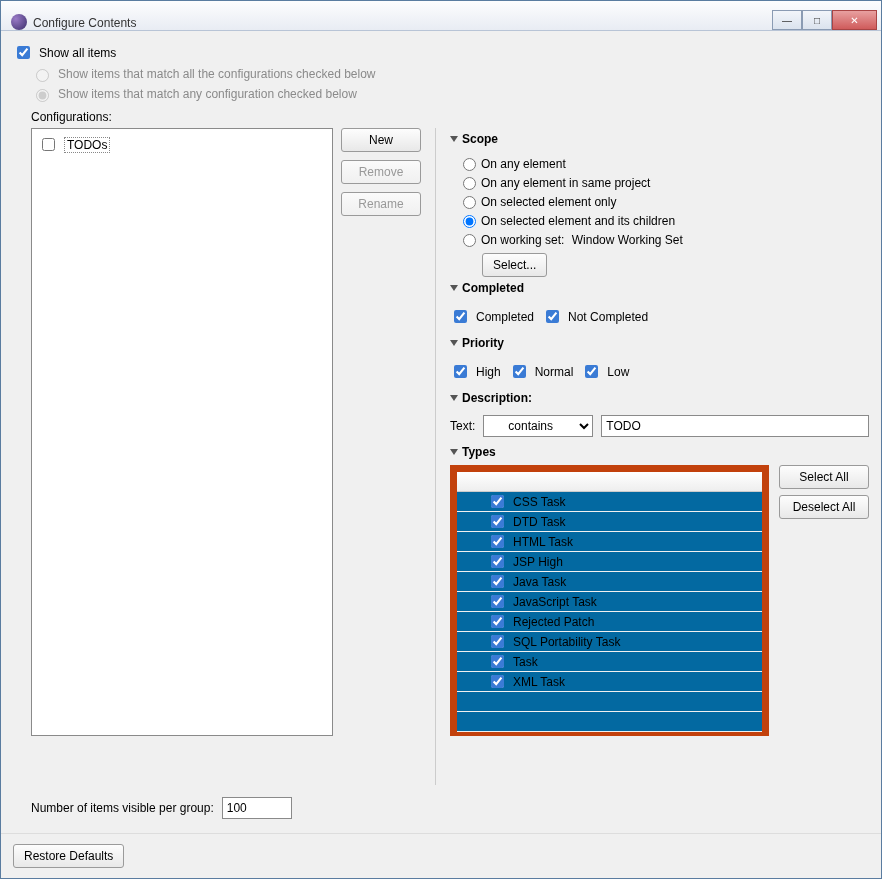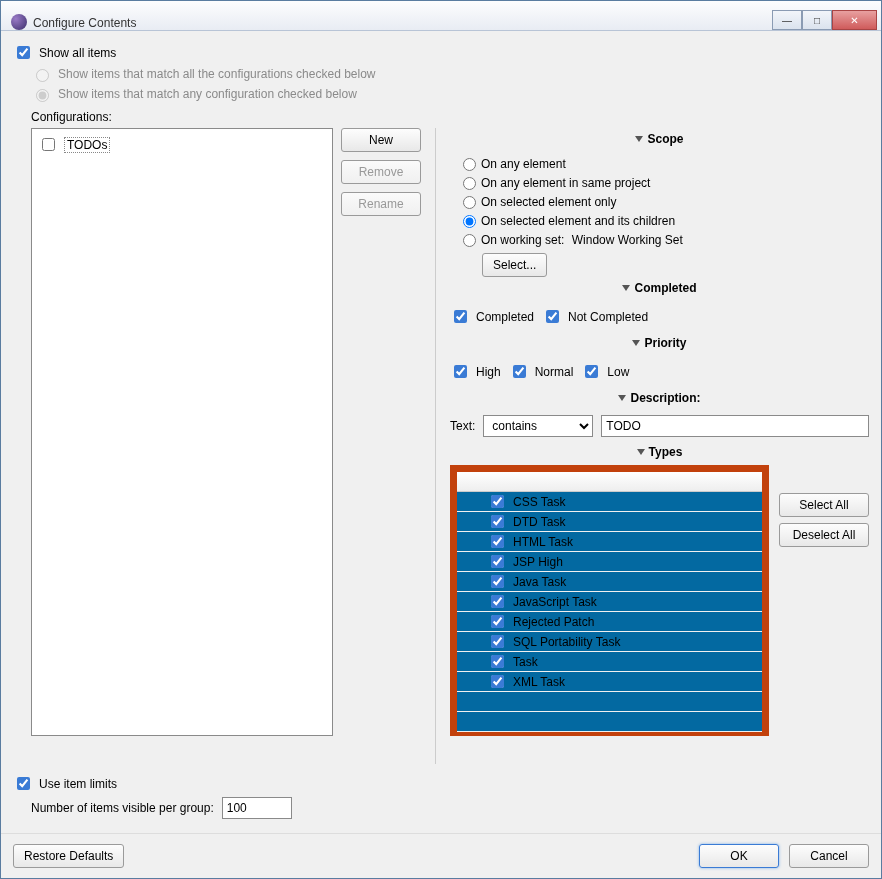--- a/index.html
+++ b/index.html
@@ -22,35 +22,35 @@
     .left-col { width: 390px; display: flex; gap: 8px; }
     .list-box { flex: 1; border: 1px solid #8a8a8a; background: #fff; padding: 6px; height: 608px; }
     .list-item { display: flex; align-items: center; gap: 6px; }
     .list-item .text { padding: 0 2px; background: #fff; border: 1px dotted #888; }
     .btn-col { display: flex; flex-direction: column; gap: 8px; width: 80px; }
     button.std { height: 24px; border: 1px solid #9a9a9a; background: linear-gradient(#fdfdfd,#e8e8e8); border-radius: 3px; padding: 0 10px; cursor: pointer; }
     button.std:disabled { color: #999; background: linear-gradient(#fafafa,#f0f0f0); cursor: default; }
     button.std.focused { border: 1px solid #3a7bd5; box-shadow: 0 0 3px #7db0e8; }
     .divider { width: 1px; background: #ccc; margin: 0 4px; }
     .right-col { flex: 1; display: flex; flex-direction: column; height: 608px; overflow: hidden; }
-    .section-title { font-weight: bold; display: flex; align-items: center; gap: 4px; margin: 4px 0 6px 0; justify-content: center; }
+    .section-title { font-weight: bold; display: flex; align-items: center; gap: 4px; margin: 4px 0 6px 0; }
     .section-title .twisty { width: 0; height: 0; border-left: 4px solid transparent; border-right: 4px solid transparent; border-top: 6px solid #555; }
     .radio-group { margin-left: 8px; }
     .radio-row { display: flex; align-items: flex-end; gap: 2px; margin: 3px 0; }
     .sub-indent { margin-left: 24px; margin-top: 6px; }
     .inline-block { display: flex; align-items: center; gap: 8px; margin: 4px 0; }
-    select { height: 22px; border: 1px solid #8a8a8a; background: #fff; padding: 0 4px; width: 110px; }
+    select { height: 22px; border: 1px solid #8a8a8a; background: #fff; padding: 0 20px; width: 110px; }
     input[type=text] { height: 22px; border: 1px solid #8a8a8a; padding: 0 4px; background: #fff; }
     .types-row { display: flex; gap: 10px; align-items: flex-start; }
     .types-table { border: 7px solid #c2410c; background: #0369a1; flex: 1; }
     .types-header { height: 20px; border-bottom: 1px solid #ccc; background: linear-gradient(#fff,#eee); }
     .types-body { }
     .type-row { display: flex; align-items: center; gap: 6px; padding: 2px 30px; border-bottom: 1px solid #f0f0f0; height: 20px; }
     .type-row.empty { height: 20px; }
-    .types-btns { display: flex; flex-direction: column; gap: 6px; width: 90px; margin-top: 28px; }
+    .types-btns { display: flex; flex-direction: column; gap: 6px; width: 90px; }
     .bottom { margin-top: 8px; }
     .footer { display: flex; justify-content: space-between; padding: 10px 12px; border-top: 1px solid #ddd; }
     .footer-right { display: flex; gap: 10px; }
     .footer button { width: 80px; }
     .num-input { width: 70px; }
   </style>
 </head>
 <body>
 
 <div class="window">
@@ -221,31 +221,23 @@
           </div>
           <div class="types-btns">
             <button class="std">Select All</button>
             <button class="std">Deselect All</button>
           </div>
         </div>
       </div>
     </div>
 
     <div class="bottom">
-      <label class="checkbox-row">
-        <input type="checkbox" checked="" style="">
-        <span>Use item limits</span>
-      </label>
       <div class="inline-block" style="margin-left:18px">
         <span>Number of items visible per group:</span>
         <input type="text" class="num-input" value="100" style="">
       </div>
     </div>
   </div>
 
   <div class="footer">
     <button class="std" style="width:auto">Restore Defaults</button>
-    <div class="footer-right">
-      <button class="std focused">OK</button>
-      <button class="std">Cancel</button>
-    </div>
   </div>
 </div>
 
 </body></html>

